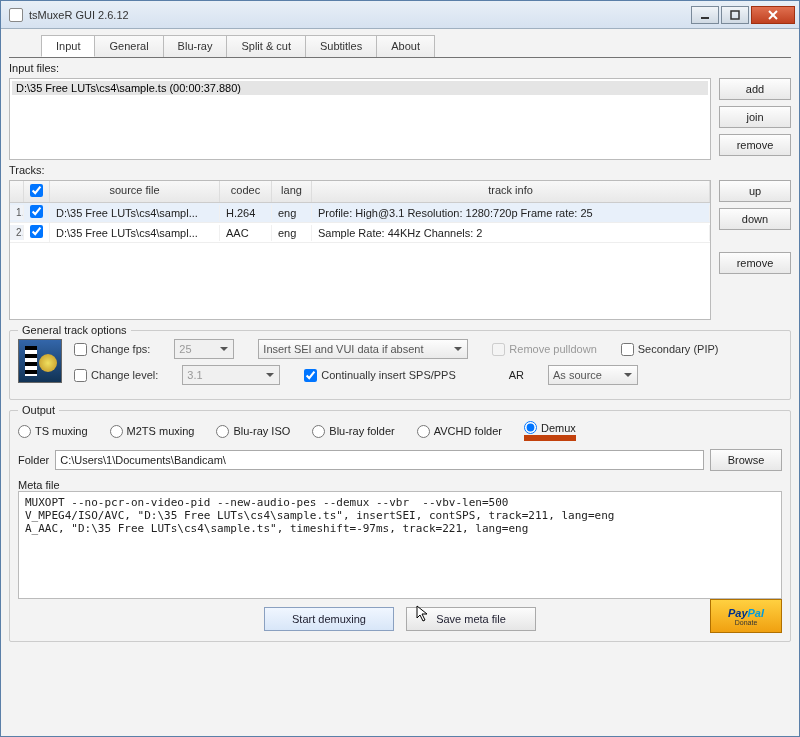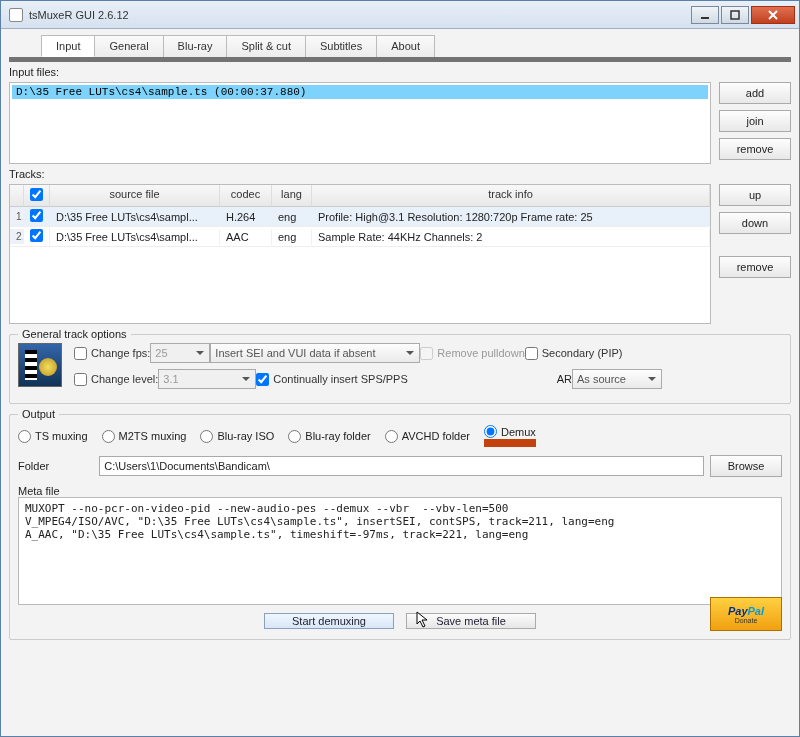--- a/index.html
+++ b/index.html
@@ -10,31 +10,31 @@
 .titlebar { height: 28px; background: linear-gradient(#e8eff7, #d6e2f0); display: flex; align-items: center; padding: 0 4px 0 8px; border-bottom: 1px solid #a0b0c0; }
 .titlebar .icon { width: 14px; height: 14px; margin-right: 6px; border: 1px solid #888; border-radius: 2px; background: #fff; }
 .titlebar .title { color: #333; flex: 0 0 auto; }
 .titlebar .spacer { flex: 1; }
 .winbtn { width: 28px; height: 18px; margin-left: 2px; border: 1px solid #7a8a9a; background: linear-gradient(#f0f4f8,#d0dae4); display: inline-flex; align-items: center; justify-content: center; cursor: pointer; }
 .winbtn.close { background: linear-gradient(#e07050,#c04020); border-color: #a03010; width: 44px; color: #fff; font-weight: bold; }
 .winbtn svg { display: block; }
 
 .client { flex: 1; background: #f3f3f3; padding: 6px 8px 8px 8px; display: flex; flex-direction: column; gap: 4px; overflow: hidden; }
 
-.tabs { display: flex; border-bottom: 5px solid #737373; padding-left: 32px; }
+.tabs { display: flex; border-bottom: 1px solid #737373; padding-left: 32px; }
 .tab { padding: 4px 14px; border: 1px solid #bbb; border-bottom: none; background: linear-gradient(#fafafa,#ececec); margin-right: -1px; cursor: pointer; color: #333; }
 .tab.active { background: #fff; border-bottom: 1px solid #fff; position: relative; z-index: 2; }
 
 .label { color: #222; }
 
 .row { display: flex; gap: 8px; align-items: flex-start; }
 .col { display: flex; flex-direction: column; gap: 6px; }
 
 .listbox { flex: 1; background: #fff; border: 1px solid #bbb; height: 82px; overflow: auto; padding: 2px; }
-.listbox .item { padding: 1px 4px; background: #7dd3fc; font-family: Liberation Mono, monospace; }
+.listbox .item { padding: 1px 4px; background: #e5e5e5; }
 
 .btn { width: 72px; height: 22px; border: 1px solid #aaa; background: linear-gradient(#fdfdfd,#e8e8e8); cursor: pointer; color: #222; }
 
 .tracks-grid { flex: 1; background: #fff; border: 1px solid #bbb; height: 140px; overflow: auto; }
 .thead { display: flex; background: linear-gradient(#f8f8f8,#e8e8e8); border-bottom: 1px solid #ccc; position: sticky; top: 0; }
 .th { padding: 3px 6px; border-right: 1px solid #ddd; color: #333; text-align: center; }
 .th.chk { width: 26px; }
 .th.sf { width: 170px; }
 .th.codec { width: 52px; }
 .th.lang { width: 40px; }
@@ -45,44 +45,44 @@
 .td.chk { width: 26px; text-align: center; }
 .td.sf { width: 170px; }
 .td.codec { width: 52px; }
 .td.lang { width: 40px; }
 .td.info { flex: 1; }
 .trow.sel { background: #e8f0fa; }
 
 .group { border: 1px solid #ccc; background: #f3f3f3; border-radius: 2px; padding: 8px 8px 8px 8px; position: relative; margin-top: 6px; }
 .group > .legend { position: absolute; top: -7px; left: 8px; background: #f3f3f3; padding: 0 4px; color: #222; }
 
-.opt-row { display: flex; align-items: center; gap: 0; margin-bottom: 6px; }
+.opt-row { display: flex; align-items: center; gap: 24px; margin-bottom: 6px; }
 .thumb { width: 44px; height: 44px; background: linear-gradient(#3366aa,#113355); border: 1px solid #666; margin-right: 4px; position: relative; }
 .thumb::before { content: ""; position: absolute; left: 6px; top: 6px; width: 12px; height: 30px; background: repeating-linear-gradient(#000 0 4px,#fff 4px 8px); }
 .thumb::after { content: ""; position: absolute; right: 4px; top: 14px; width: 18px; height: 18px; background: radial-gradient(#f0e060,#c09020); border-radius: 50%; }
 
 .select { height: 20px; border: 1px solid #aaa; background: linear-gradient(#fdfdfd,#eaeaea); padding: 0 18px 0 4px; position: relative; display: inline-flex; align-items: center; min-width: 60px; color: #555; }
 .select.disabled { color: #999; background: #f0f0f0; }
 .select::after { content: ""; position: absolute; right: 5px; top: 7px; border: 4px solid transparent; border-top-color: #555; }
 .check { display: inline-flex; align-items: center; gap: 4px; color: #333; }
 .check input { width: 13px; height: 13px; }
 .check.disabled { color: #999; }
 
-.output-row { display: flex; align-items: center; gap: 14px; padding: 2px 0; flex-wrap: wrap; }
+.output-row { display: flex; align-items: center; gap: 22px; padding: 2px 0; flex-wrap: wrap; }
 .radio { display: inline-flex; align-items: center; gap: 4px; color: #222; }
 .radio input { width: 13px; height: 13px; }
-.underline { border-bottom: 8px solid #c2410c; padding-bottom: 1px; }
+.underline { border-bottom: 6px solid #c2410c; padding-bottom: 1px; }
 
 .folder-row { display: flex; align-items: center; gap: 6px; }
-.textinput { flex: 1; height: 20px; border: 1px solid #aaa; background: #fff; padding: 0 4px; color: #222; margin-left: 44px; }
+.textinput { flex: 1; height: 20px; border: 1px solid #aaa; background: #fff; padding: 0 4px; color: #222; }
 
 .meta { background: #fff; border: 1px solid #bbb; height: 108px; padding: 4px 6px; color: #222; font-family: Consolas, monospace; font-size: 11px; white-space: pre-wrap; overflow: auto; }
 
 .bottombar { display: flex; align-items: center; justify-content: center; gap: 12px; padding: 8px 0 2px 0; position: relative; }
-.bigbtn { width: 130px; height: 16px; border: 1px solid #8aa0c0; background: linear-gradient(#f0f6ff,#d8e6f8); cursor: pointer; color: #223; }
+.bigbtn { width: 130px; height: 24px; border: 1px solid #8aa0c0; background: linear-gradient(#f0f6ff,#d8e6f8); cursor: pointer; color: #223; }
 .bigbtn.alt { background: linear-gradient(#fcfcfc,#e6e6e6); border-color: #aaa; }
 .paypal { position: absolute; right: 0; bottom: 0; width: 72px; height: 34px; background: linear-gradient(#ffd040,#f0a010); border: 1px solid #b07000; display: flex; flex-direction: column; align-items: center; justify-content: center; font-weight: bold; font-style: italic; color: #003087; font-size: 11px; cursor: pointer; }
 .paypal .pal { color: #009cde; }
 .paypal .donate { font-size: 7px; font-style: normal; color: #333; font-weight: normal; }
 
 .cursor { position: absolute; width: 14px; height: 18px; pointer-events: none; }
 </style>
 </head>
 <body>
 

